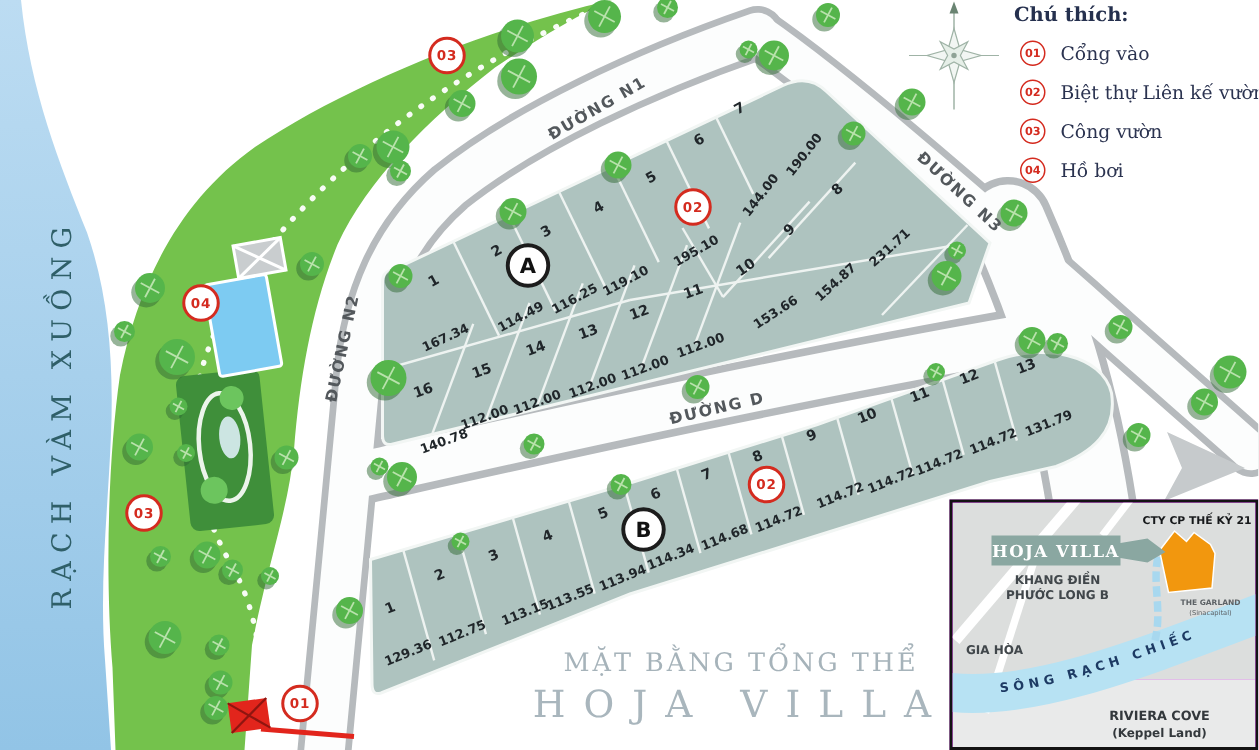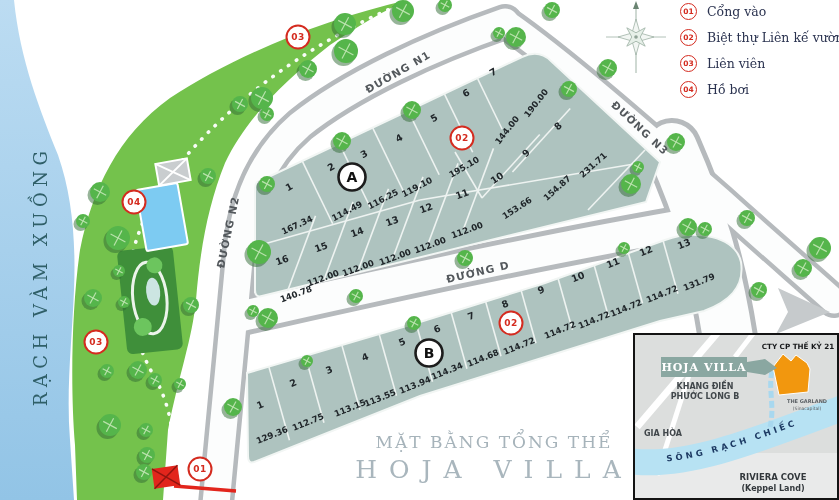--- a/index.html
+++ b/index.html
@@ -532,31 +532,32 @@
     <line y1="-34" y2="36" stroke-width="1"></line>
     <line x1="-30" x2="30" stroke-width="0.8"></line>
     <path d="M0,-18 L4,-4 L18,0 L4,4 L0,18 L-4,4 L-18,0 L-4,-4 Z" fill="#f2f6f3" stroke-width="0.8"></path>
     <path d="M0,-13 L3,-3 L13,0 L3,3 L0,13 L-3,3 L-13,0 L-3,-3 Z" transform="rotate(45)" fill="#e6efe8" stroke-width="0.8"></path>
     <polygon points="-3,-28 0,-36 3,-28" fill="#6a8472" stroke="none"></polygon>
     <circle r="1.8" fill="#8fa396" stroke="none"></circle>
   </g>
 </svg>
 
 <div class="legend">
+  <div class="legend-heading">Chú thích:</div>
   <div class="legend-item">
     <span class="lnum">01</span>
     <span class="llabel">Cổng vào</span>
   </div>
   <div class="legend-item">
     <span class="lnum">02</span>
     <span class="llabel">Biệt thự Liên kế vườn</span>
   </div>
   <div class="legend-item">
     <span class="lnum">03</span>
-    <span class="llabel">Liên viên</span>
+    <span class="llabel">Công vườn</span>
   </div>
   <div class="legend-item">
     <span class="lnum">04</span>
     <span class="llabel">Hồ bơi</span>
   </div>
 </div>
 
 <div class="title">
   <div class="t1">MẶT BẰNG TỔNG THỂ</div>
   <div class="t2">HOJA VILLA</div>

